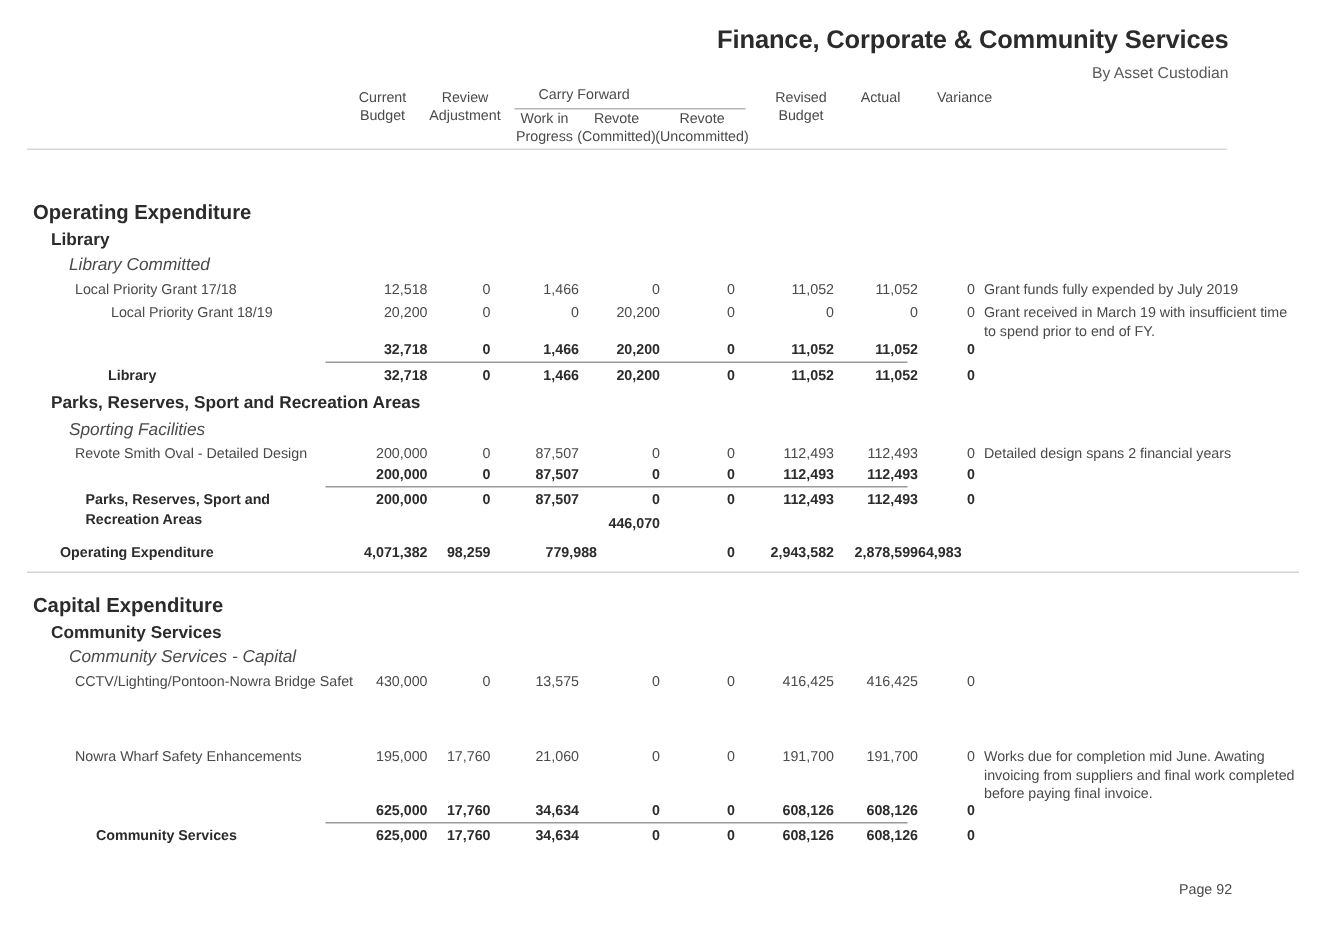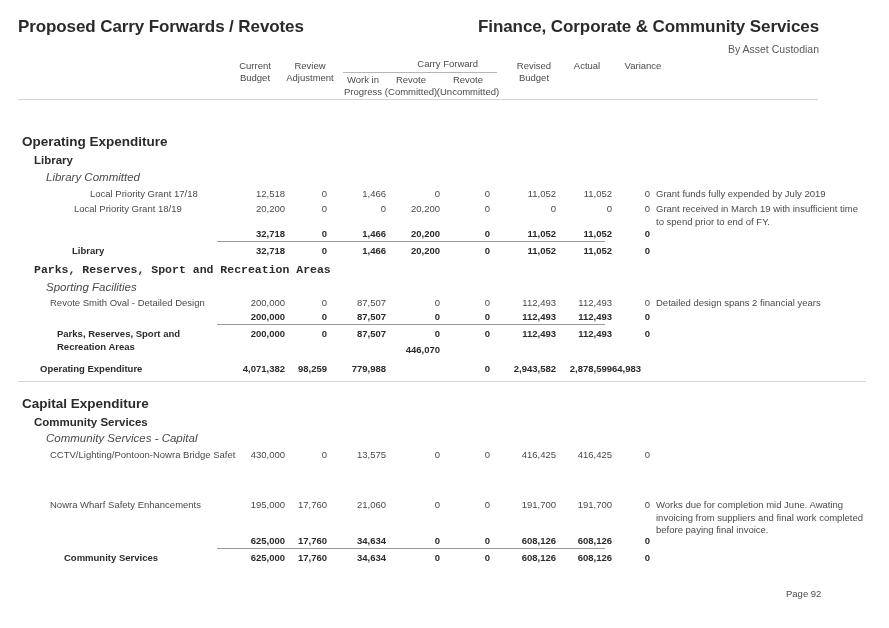--- a/index.html
+++ b/index.html
@@ -62,24 +62,24 @@
   }
   .ch {
     position: absolute;
     font-size: 9.5px;
     color: #4a4a4a;
     text-align: center;
     line-height: 11.6px;
   }
   .cf-group {
     position: absolute;
-    left: 324px;
+    left: 359px;
     top: 0px;
     width: 154px;
-    text-align: right;
+    text-align: left;
     font-size: 9.5px;
     color: #4a4a4a;
   }
   .cf-rule {
     position: absolute;
     left: 343px;
     top: 14px;
     width: 154px;
     height: 1px;
     background: #b6b6b6;
@@ -177,21 +177,20 @@
     font-size: 9.5px;
     color: #4a4a4a;
     white-space: nowrap;
   }
 </style>
 </head>
 <body>
 
 <div class="page">
 
-  <div class="title-left">Proposed Carry Forwards / Revotes</div>
   <div class="title-right">Finance, Corporate &amp; Community Services</div>
   <div class="subtitle-right">By Asset Custodian</div>
 
   <div class="colhead">
     <div class="cf-group">Carry Forward</div>
     <div class="cf-rule"></div>
 
     <div class="ch" style="left:225px; top:2px; width:60px;">
       <div>Current</div>
       <div>Budget</div>
@@ -230,21 +229,21 @@
       <div>Variance</div>
     </div>
   </div>
   <div class="head-rule"></div>
 
   <div class="t lvl1" style="top:134px;">Operating Expenditure</div>
 
   <div class="t lvl2" style="top:154px;">Library</div>
   <div class="t lvl3" style="top:171px;">Library Committed</div>
 
-  <div class="t item" style="top:188px;margin-left:40px;">Local Priority Grant 17/18</div>
+  <div class="t item" style="top:188px;">Local Priority Grant 17/18</div>
   <div class="num" style="top:188px; left:225px; width:60px;">12,518</div>
   <div class="num" style="top:188px; left:277px; width:50px;">0</div>
   <div class="num" style="top:188px; left:334px; width:52px;">1,466</div>
   <div class="num" style="top:188px; left:388px; width:52px;">0</div>
   <div class="num" style="top:188px; left:440px; width:50px;">0</div>
   <div class="num" style="top:188px; left:500px; width:56px;">11,052</div>
   <div class="num" style="top:188px; left:556px; width:56px;">11,052</div>
   <div class="num" style="top:188px; left:612px; width:38px;">0</div>
   <div class="cmt" style="top:188px;">Grant funds fully expended by July 2019</div>
 
@@ -272,21 +271,21 @@
   <div class="t totlabel" style="top:245px; left:72px;">Library</div>
   <div class="num b" style="top:245px; left:225px; width:60px;">32,718</div>
   <div class="num b" style="top:245px; left:277px; width:50px;">0</div>
   <div class="num b" style="top:245px; left:334px; width:52px;">1,466</div>
   <div class="num b" style="top:245px; left:388px; width:52px;">20,200</div>
   <div class="num b" style="top:245px; left:440px; width:50px;">0</div>
   <div class="num b" style="top:245px; left:500px; width:56px;">11,052</div>
   <div class="num b" style="top:245px; left:556px; width:56px;">11,052</div>
   <div class="num b" style="top:245px; left:612px; width:38px;">0</div>
 
-  <div class="t lvl2" style="top:263px;font-family:Liberation Mono, monospace;">Parks, Reserves, Sport and Recreation Areas</div>
+  <div class="t lvl2" style="top:263px;">Parks, Reserves, Sport and Recreation Areas</div>
   <div class="t lvl3" style="top:281px;">Sporting Facilities</div>
 
   <div class="t item" style="top:297px;">Revote Smith Oval -  Detailed Design</div>
   <div class="num" style="top:297px; left:225px; width:60px;">200,000</div>
   <div class="num" style="top:297px; left:277px; width:50px;">0</div>
   <div class="num" style="top:297px; left:334px; width:52px;">87,507</div>
   <div class="num" style="top:297px; left:388px; width:52px;">0</div>
   <div class="num" style="top:297px; left:440px; width:50px;">0</div>
   <div class="num" style="top:297px; left:500px; width:56px;">112,493</div>
   <div class="num" style="top:297px; left:556px; width:56px;">112,493</div>
@@ -310,21 +309,21 @@
   <div class="num b" style="top:328px; left:334px; width:52px;">87,507</div>
   <div class="num b" style="top:328px; left:388px; width:52px;">0</div>
   <div class="num b" style="top:328px; left:440px; width:50px;">0</div>
   <div class="num b" style="top:328px; left:500px; width:56px;">112,493</div>
   <div class="num b" style="top:328px; left:556px; width:56px;">112,493</div>
   <div class="num b" style="top:328px; left:612px; width:38px;">0</div>
 
   <div class="t totlabel" style="top:363px; left:40px;">Operating Expenditure</div>
   <div class="num b" style="top:363px; left:218px; width:67px;">4,071,382</div>
   <div class="num b" style="top:363px; left:277px; width:50px;">98,259</div>
-  <div class="num b" style="top:363px; left:330px; width:56px;">779,988</div>
+  <div class="num b" style="top:363px; left:342px; width:56px;">779,988</div>
   <div class="num b" style="top:344px; left:384px; width:56px;">446,070</div>
   <div class="num b" style="top:363px; left:440px; width:50px;">0</div>
   <div class="num b" style="top:363px; left:490px; width:66px;">2,943,582</div>
   <div class="num b" style="top:363px; left:546px; width:66px;">2,878,599</div>
   <div class="num b" style="top:363px; left:612px; width:54px; text-align:left;">64,983</div>
 
   <div class="sep-rule" style="top:381px;"></div>
 
   <div class="t lvl1" style="top:396px;">Capital Expenditure</div>
   <div class="t lvl2" style="top:416px;">Community Services</div>

